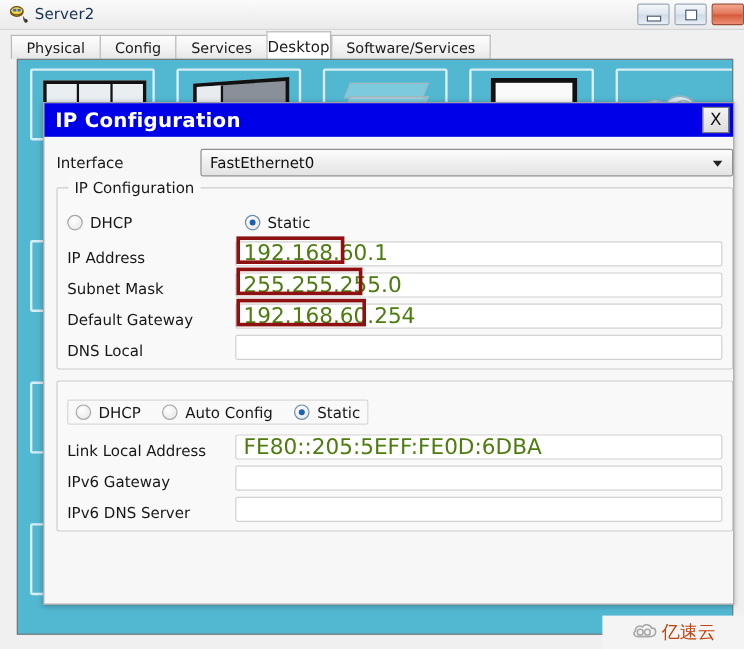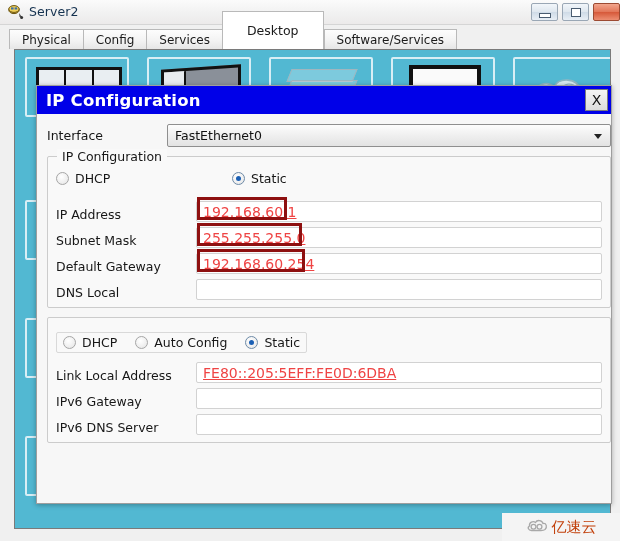--- a/index.html
+++ b/index.html
@@ -79,26 +79,26 @@
     font-size: 12px; color: #1a1a1a;
     background: linear-gradient(to bottom, #fdfdfd 0%, #f3f3f3 55%, #e6e6e6 100%);
     border: 1px solid #b9b9b9;
     border-bottom: none;
     border-right: none;
     margin: 0;
     text-align: right;
   }
   .tab:last-child { border-right: 1px solid #b9b9b9; }
   .tab.active {
-    height: 38px;
+    height: 23px;
     background: #ffffff;
     border: 1px solid #b9b9b9;
     border-bottom: none;
     font-size: 12.5px;
-    padding: 0 24px;
+    padding: 0 0;
   }
   .tab.active + .tab { border-left: 1px solid #b9b9b9; }
 
   
   .desktop {
     position: absolute; left: 14px; top: 49px;
     width: 597px; height: 480px;
     background: #52b8d2;
     border: 1px solid #7a7a7a;
     overflow: hidden;
@@ -273,22 +273,22 @@
     padding: 14px 8px 7px 8px;
     background: #f9f9f9;
   }
   .group > legend, .group-title {
     position: absolute; left: 9px; top: -8px;
     background: #f9f9f9;
     padding: 0 5px;
     font-size: 12.5px; color: #171717;
   }
   .radio-row {
-    display: flex; align-items: flex-start;
-    height: 22px; margin-bottom: 3px; gap: 28px;
+    display: flex; align-items: flex-end;
+    height: 22px; margin-bottom: 3px;
   }
   .radio {
     display: flex; align-items: center;
     font-size: 12.5px; color: #171717;
   }
   .rb {
     width: 13px; height: 13px;
     border-radius: 50%;
     border: 1px solid #a6a6a6;
     background: radial-gradient(circle at 40% 35%, #ffffff 0%, #ececec 70%, #dcdcdc 100%);
@@ -314,24 +314,24 @@
     width: 140px;
     font-size: 12.5px; color: #171717;
     flex: none;
   }
   .txt {
     flex: 1;
     height: 21px;
     background: #ffffff;
     border: 1px solid #d2d2d2;
     border-radius: 2px;
-    font-size: 14px; color: #ef4444;
+    font-size: 18px; color: #4d7c0f;
     display: flex; align-items: center;
     padding-left: 6px;
-    overflow: hidden; white-space: nowrap; text-decoration: underline;
+    overflow: hidden; white-space: nowrap;
   }
   .txt.readonly { background: #ffffff; }
 
   
   .annot {
     position: absolute;
     border: 3px solid #8e1010;
     pointer-events: none;
     z-index: 5;
   }

